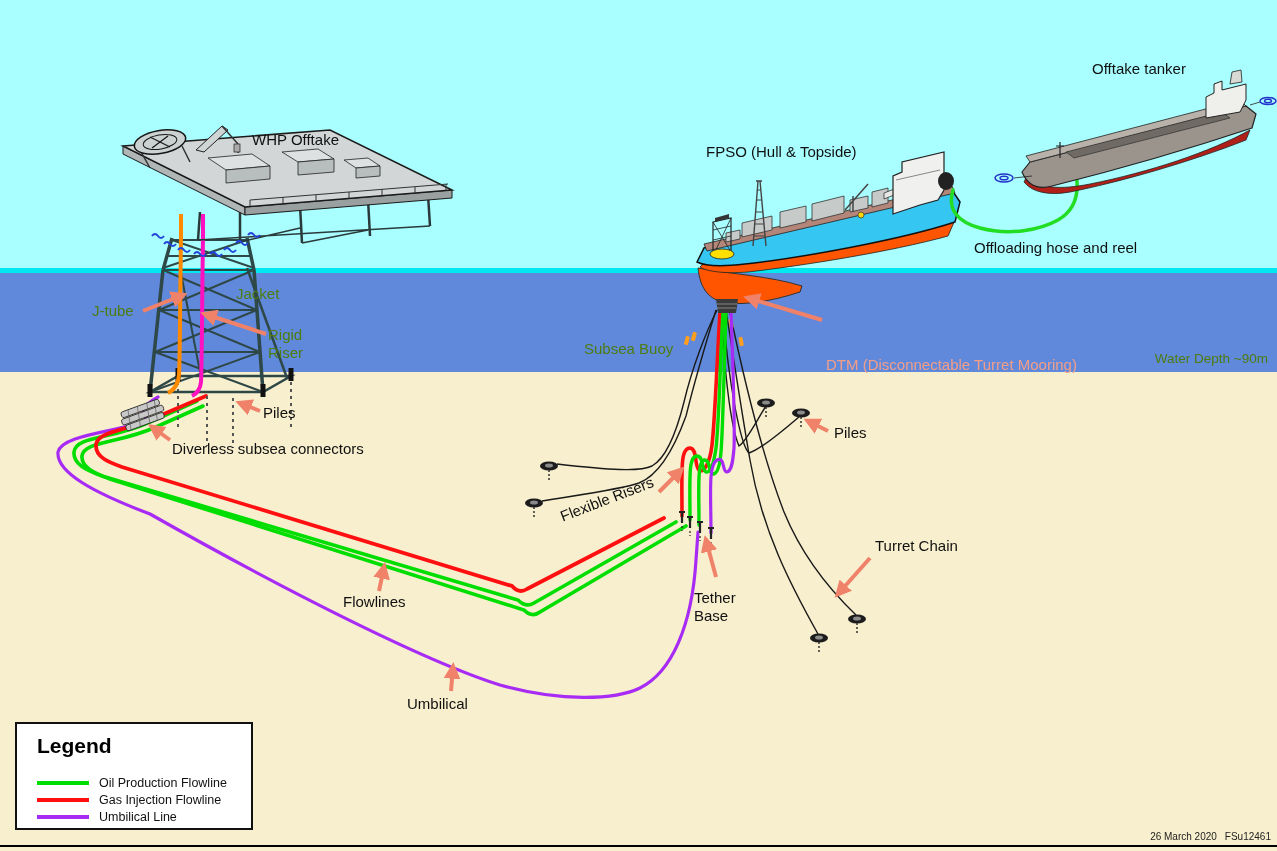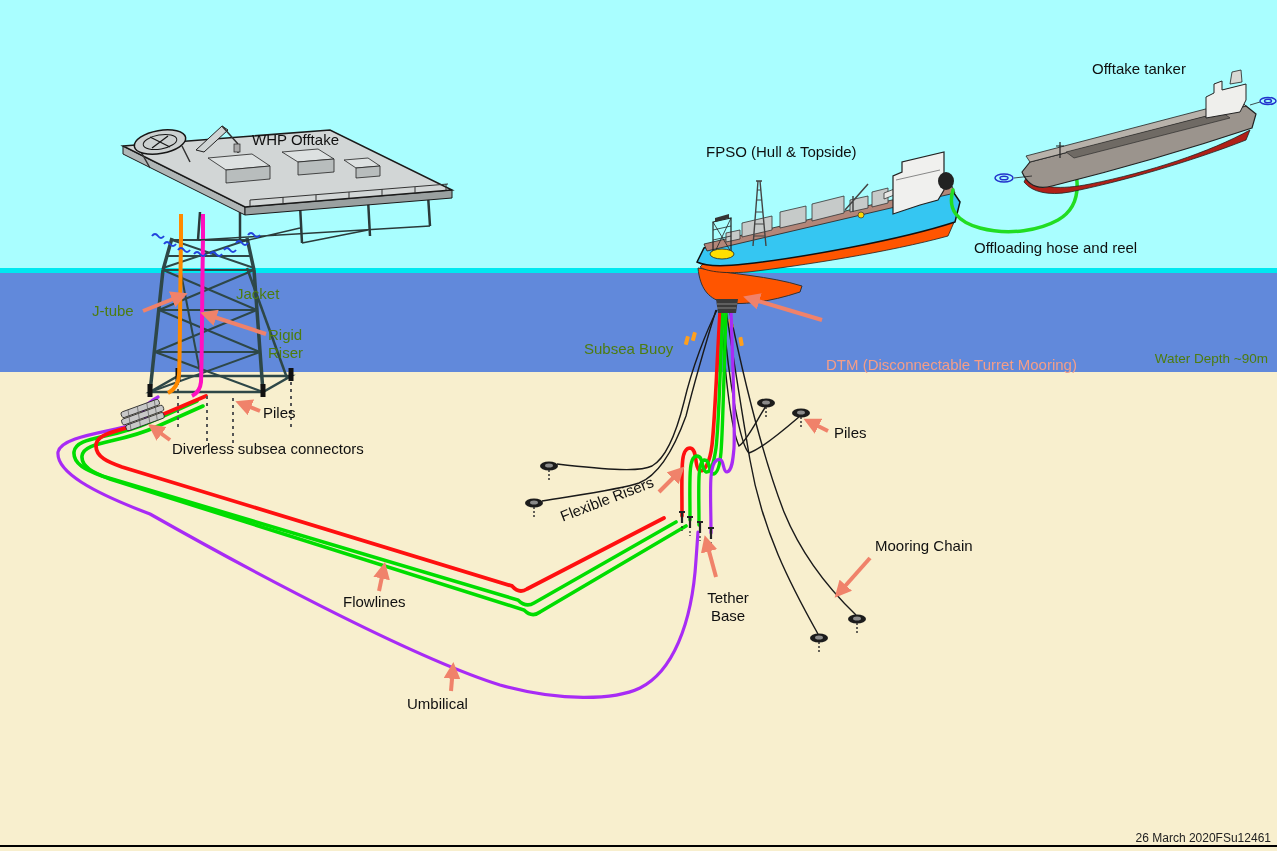--- a/index.html
+++ b/index.html
@@ -7,30 +7,30 @@
          font-family:"Liberation Sans",sans-serif;background:#a9feff;}
   .band{position:absolute;left:0;width:1277px;}
   .band.sky{top:0;height:268px;background:#a9feff;}
   .band.surf{top:268px;height:5px;background:#00e8f0;}
   .band.water{top:273px;height:99px;background:#6189db;}
   .band.seabed{top:372px;height:479px;background:#f8efce;}
   svg.art{position:absolute;left:0;top:0;}
   .lbl{position:absolute;font-size:15px;color:#101010;white-space:pre-line;line-height:1.18;}
   .lbl.white{color:#4d7c0f;}
   .lbl.salmon{color:#f49e88;margin-top:44px;}
-  .lbl.center{text-align:center;}
+  .lbl.center{}
   .lbl.italic{font-size:13.5px;}
   .lbl.rot{transform:rotate(-21deg);transform-origin:left center;}
   .legend{position:absolute;left:15px;top:722px;width:234px;height:104px;
           background:#ffffff;border:2px solid #111;}
   .legend .title{position:absolute;left:20px;top:10px;font-size:21px;font-weight:bold;color:#000;}
   .leg-row{position:absolute;left:20px;display:flex;align-items:center;gap:10px;}
   .leg-swatch{width:52px;height:4px;}
   .leg-label{font-size:12.5px;color:#111;}
-  .footer{position:absolute;right:6px;top:831px;font-size:12px;color:#222;display:flex;gap:0;}
+  .footer{position:absolute;right:6px;top:831px;font-size:10px;color:#222;display:flex;gap:8px;}
   .bottom-rule{position:absolute;left:0;top:845px;width:1277px;height:2px;background:#000;}
 </style>
 </head>
 <body>
 
 <div class="stage">
 
   <div class="band sky"></div>
   <div class="band surf"></div>
   <div class="band water"></div>
@@ -247,24 +247,39 @@
   <div class="lbl white" style="left:268px;top:326px">Rigid
 Riser</div>
   <div class="lbl white" style="left:584px;top:340px">Subsea Buoy</div>
   <div class="lbl salmon" style="left:826px;top:312px">DTM (Disconnectable Turret Mooring)</div>
   <div class="lbl white italic" style="right:9px;top:351px">Water Depth ~90m</div>
   <div class="lbl" style="left:263px;top:404px">Piles</div>
   <div class="lbl" style="left:172px;top:440px">Diverless subsea connectors</div>
   <div class="lbl rot" style="left:561px;top:508px">Flexible Risers</div>
   <div class="lbl center" style="left:694px;top:589px;width:68px">Tether
 Base</div>
-  <div class="lbl" style="left:875px;top:537px">Mooring Chain</div>
+  <div class="lbl" style="left:875px;top:537px">Turret Chain</div>
   <div class="lbl" style="left:834px;top:424px">Piles</div>
   <div class="lbl" style="left:343px;top:593px">Flowlines</div>
   <div class="lbl" style="left:407px;top:695px">Umbilical</div>
 
+  <div class="legend">
+    <div class="title">Legend</div>
+    <div class="leg-row" style="top:52px">
+      <div class="leg-swatch" style="background-color: rgb(0, 221, 0);"></div>
+      <div class="leg-label">Oil Production Flowline</div>
+    </div>
+    <div class="leg-row" style="top:69px">
+      <div class="leg-swatch" style="background-color: rgb(255, 16, 16);"></div>
+      <div class="leg-label">Gas Injection Flowline</div>
+    </div>
+    <div class="leg-row" style="top:86px">
+      <div class="leg-swatch" style="background-color: rgb(168, 43, 245);"></div>
+      <div class="leg-label">Umbilical Line</div>
+    </div>
+  </div>
 
   <div class="footer">
     <span>26 March 2020</span>
     <span>FSu12461</span>
   </div>
   <div class="bottom-rule"></div>
 </div>
 
 </body></html>

